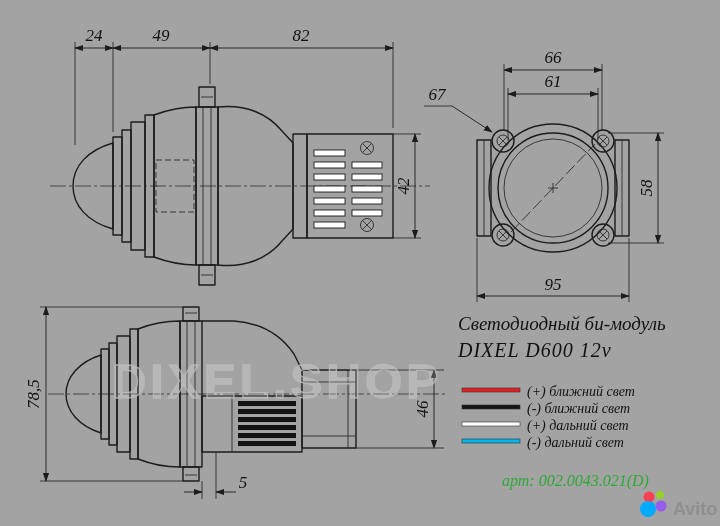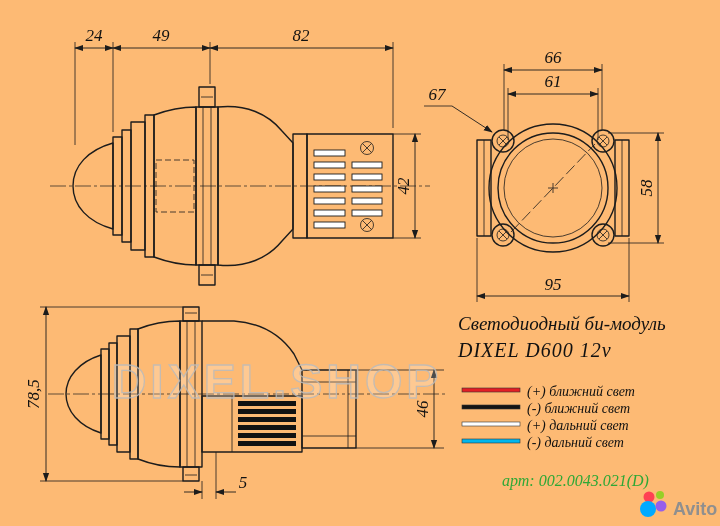--- a/index.html
+++ b/index.html
@@ -1,16 +1,16 @@
 <!DOCTYPE html>
 <html><head>
 <meta charset="utf-8">
 <style>
   html,body{margin:0;padding:0;background:#fff;}
-  .page{width:720px;height:526px;position:relative;background:#fdba74;overflow:hidden;font-family:"Liberation Sans",sans-serif;}
+  .page{width:720px;height:526px;position:relative;background:#a3a3a3;overflow:hidden;font-family:"Liberation Sans",sans-serif;}
   svg{display:block;}
   .outline{fill:none;stroke:#1c1c1c;stroke-width:1.4;stroke-linejoin:round;}
   .thin{fill:none;stroke:#1c1c1c;stroke-width:0.8;}
   .dim{fill:none;stroke:#1c1c1c;stroke-width:0.9;}
   .center{fill:none;stroke:#1c1c1c;stroke-width:0.7;stroke-dasharray:16 3 3 3;}
   .hid{fill:none;stroke:#1c1c1c;stroke-width:0.8;stroke-dasharray:6 3;}
   .dimtext{font:italic 17px "Liberation Serif",serif;fill:#111;}
   .lbl{font:italic 19px "Liberation Serif",serif;fill:#111;}
   .model{font:italic 20px "Liberation Serif",serif;fill:#111;letter-spacing:1px;}
   .legendtext{font:italic 14px "Liberation Serif",serif;fill:#111;}

